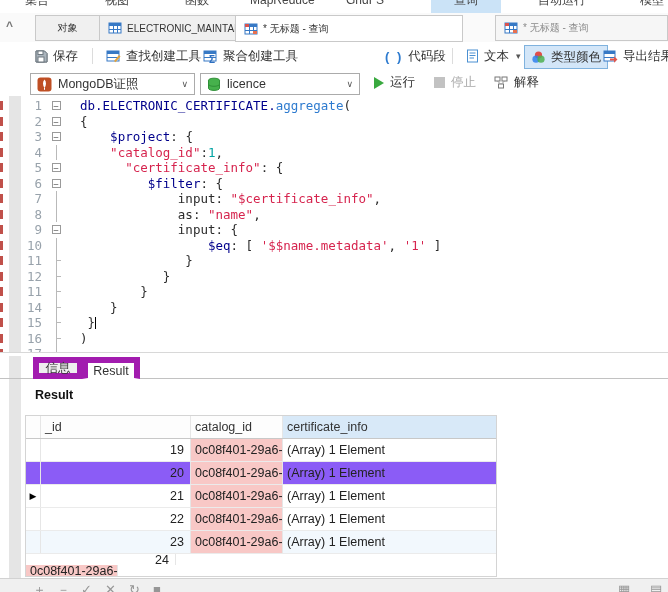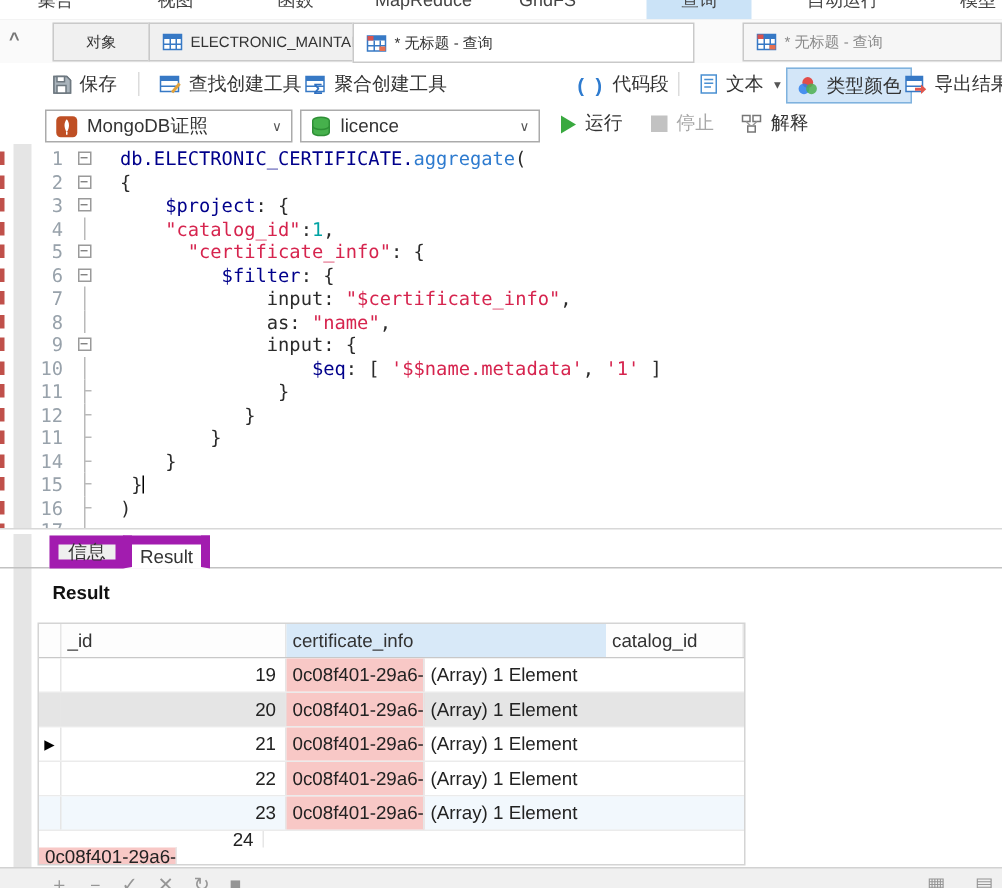--- a/index.html
+++ b/index.html
@@ -80,21 +80,21 @@
         display:flex;align-items:center;justify-content:center;font-size:12.5px;background:#efefef;}
   .rtab.info{left:33px;width:50px;}
   .rtab.result{left:82px;width:58px;background:#fff;border-bottom:1px solid #fff;z-index:2;}
   .rtitle{position:absolute;left:35px;top:388px;font-weight:bold;font-size:12.5px;color:#111;}
   
   .grid{position:absolute;left:25px;top:415px;width:472px;border:1px solid #d4d4d4;box-sizing:border-box;
         background:#fff;font-size:12.5px;}
   .ghead{display:flex;height:22px;border-bottom:1px solid #c8c8c8;background:#fdfdfd;}
   .grow{display:flex;height:22px;border-bottom:1px solid #ebebeb;background:#fff;}
   .grow:last-child{border-bottom:none;flex-direction:column;}
-  .grow.s-gray{background:#e5e5e5;}
+  .grow.s-gray{background:#8b5cf6;}
   .grow.s-blue{background:#f2f8fd;}
   .gcell{box-sizing:border-box;border-right:1px solid #e6e6e6;display:flex;align-items:center;
          padding:0 4px;overflow:hidden;white-space:nowrap;color:#222;}
   .gcell.h{color:#333;}
   .gcell.h.sel{background:#d8e9f8;}
   .gcell.gut{width:15px;padding:0;justify-content:center;}
   .gcell.c0{width:150px;}
   .gcell.c1{width:92px;}
   .gcell.c2{flex:1;border-right:none;}
   .gcell.num{justify-content:flex-end;padding-right:6px;}
@@ -326,22 +326,22 @@
     <div class="rtab result">
       <span>Result</span>
     </div>
   </div>
   <div class="rtitle">Result</div>
 
   <div class="grid">
     <div class="ghead">
         <div class="gcell h gut"></div>
         <div class="gcell h c0">_id</div>
+        <div class="gcell h c1">catalog_id</div>
         <div class="gcell h c2 sel">certificate_info</div>
-        <div class="gcell h c1">catalog_id</div>
       </div>
     <div>
         <div class="grow">
           <div class="gcell gut"></div>
           <div class="gcell c0 num">19</div>
           <div class="gcell c1 pink">0c08f401-29a6-</div>
           <div class="gcell c2">(Array) 1 Element</div>
         </div>
         <div class="grow s-gray">
           <div class="gcell gut"></div>

